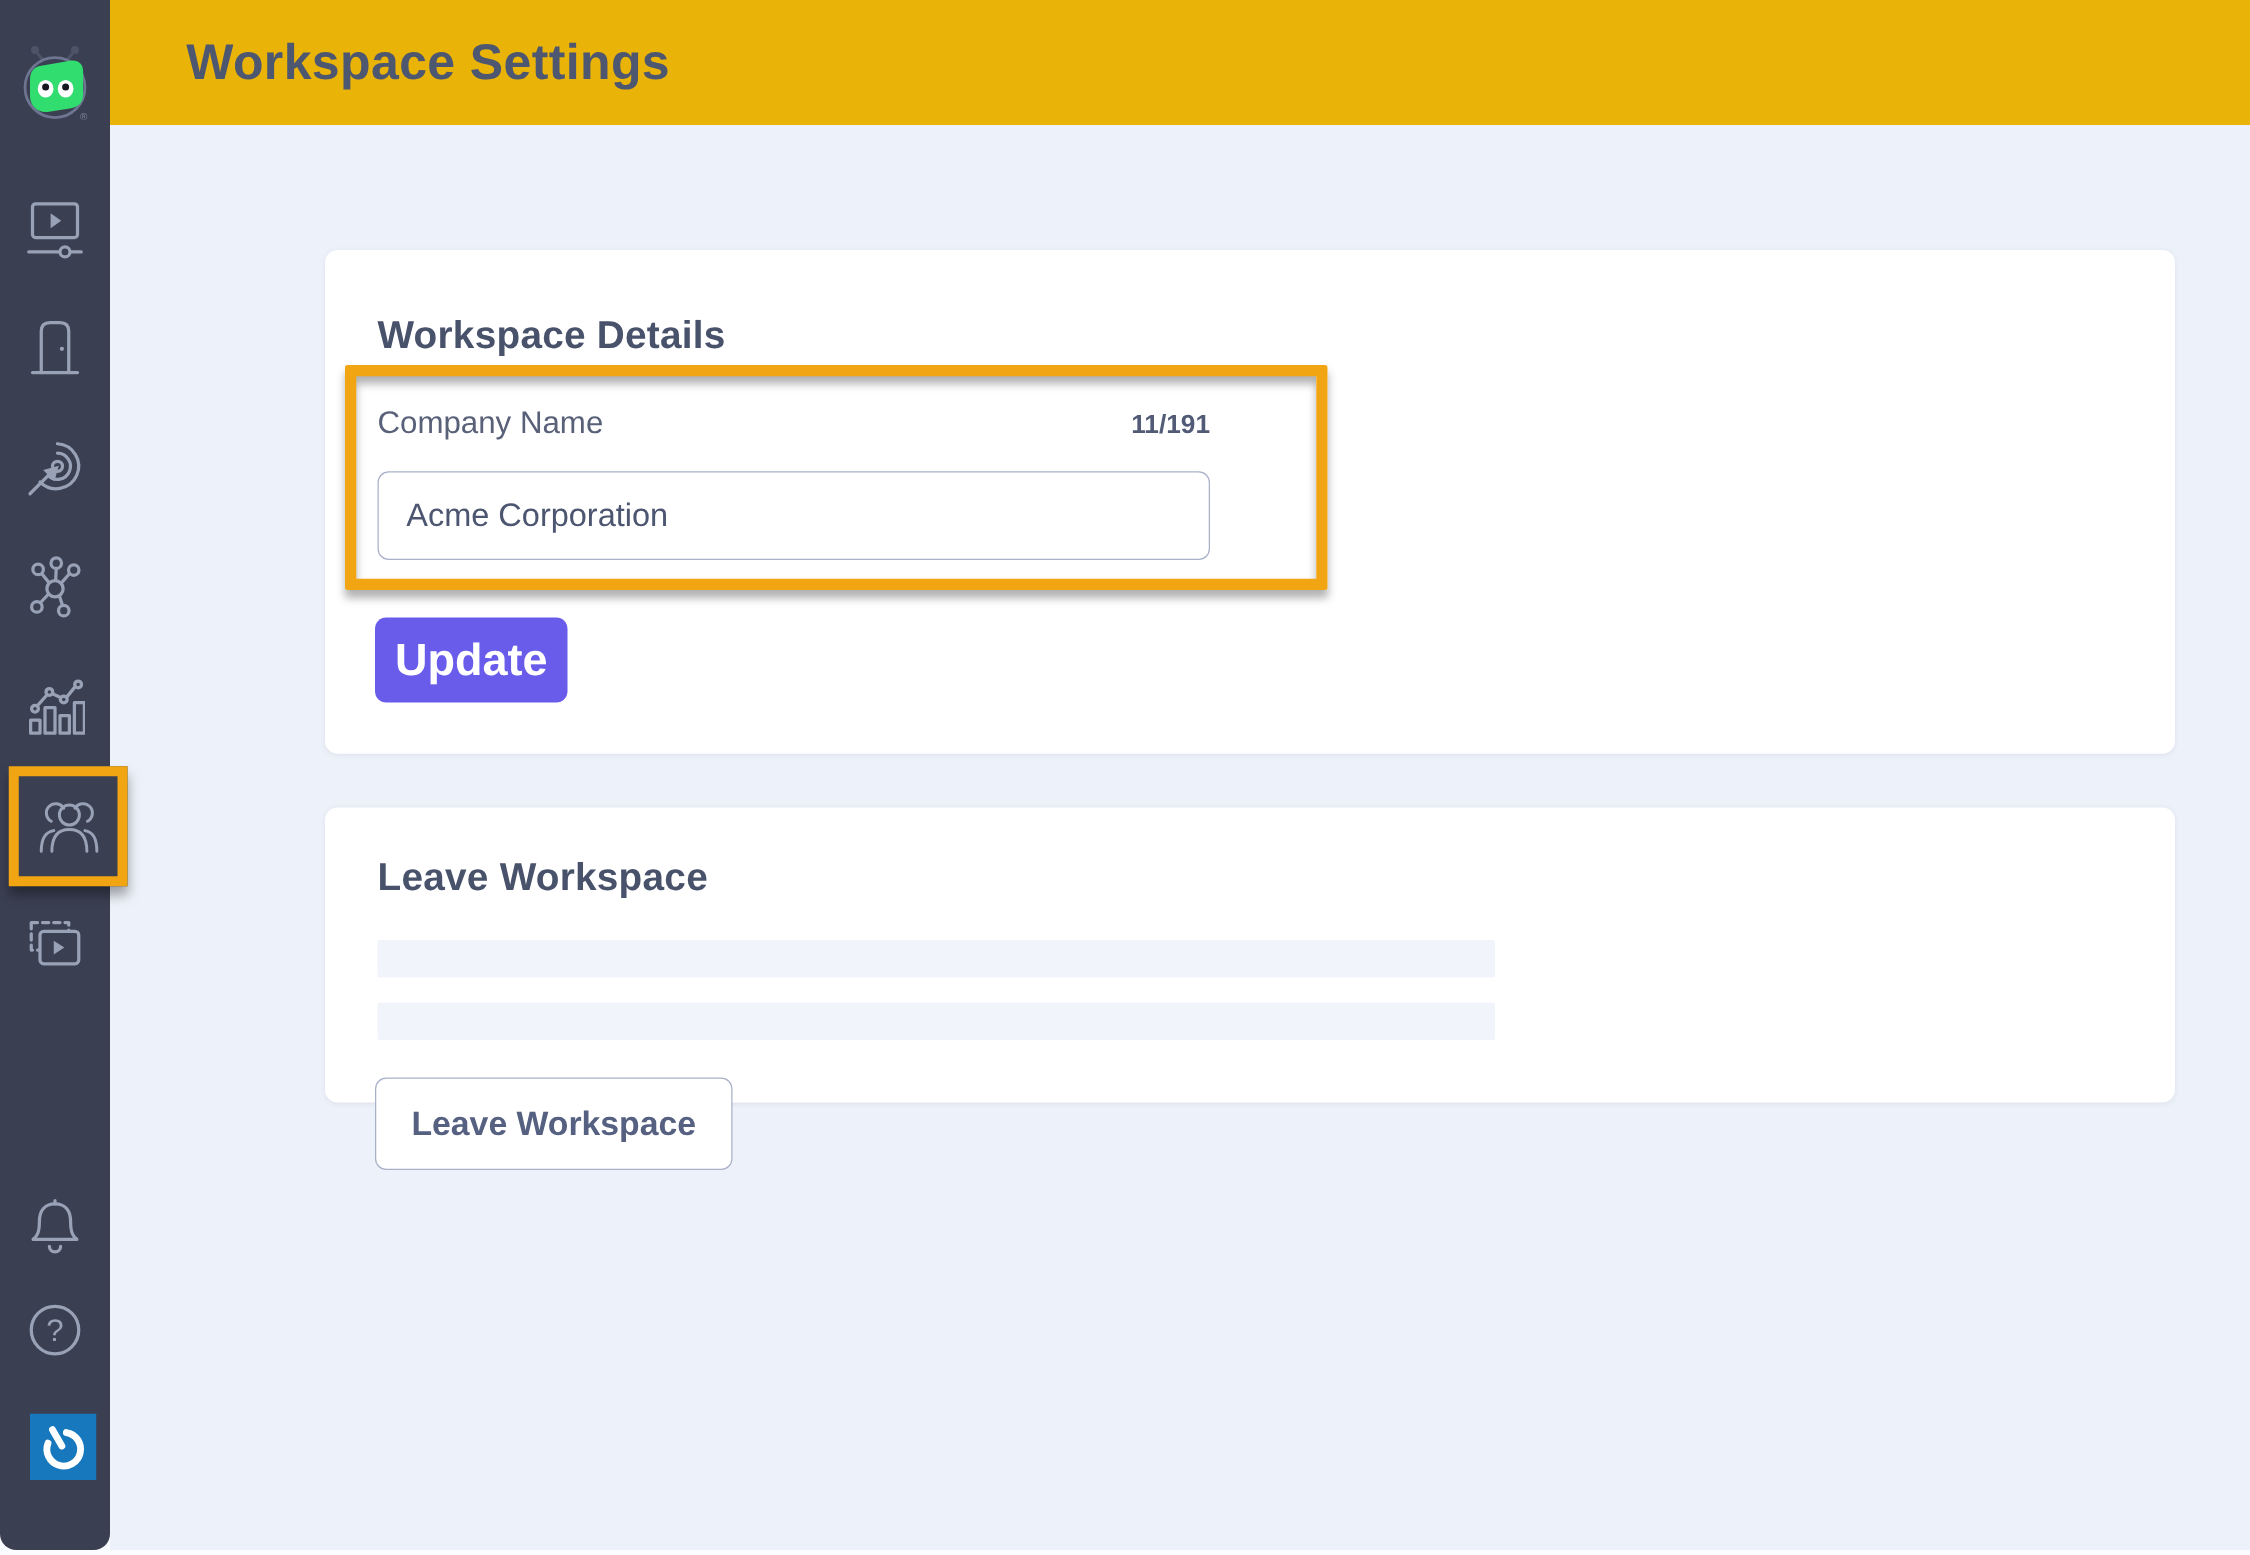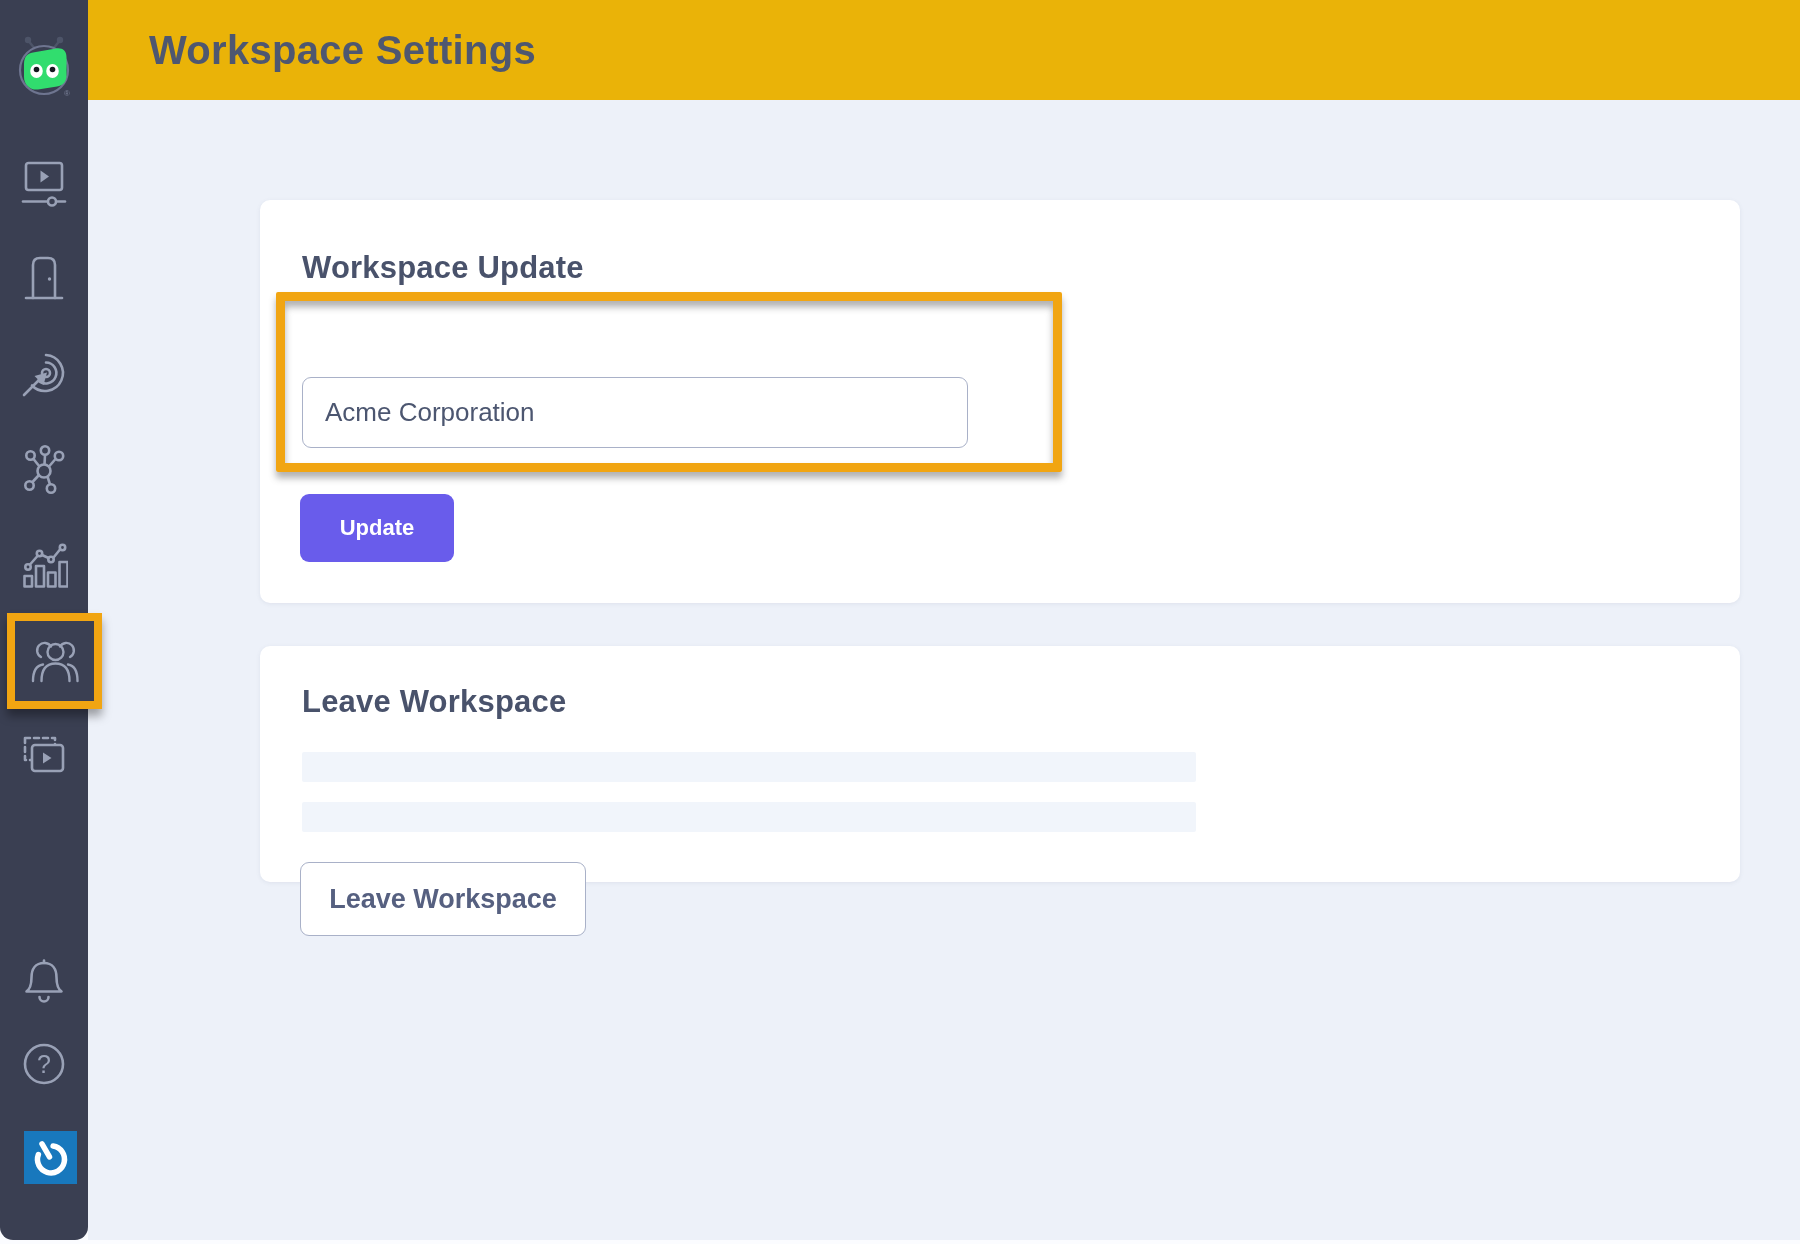--- a/index.html
+++ b/index.html
@@ -57,21 +57,21 @@
 
   .text-input {
     position:absolute; left:42px; top:177px; width:666px; height:71px;
     border:1.6px solid #a9b1c8; border-radius:9px; background:#fff;
     font-family:"Liberation Sans", sans-serif; font-size:26px; color:#4c5670; padding:0 22px;
     outline:none;
   }
   .update-btn {
     position:absolute; left:40px; top:294px; width:154px; height:68px;
     background:#695CEB; border:none; border-radius:9px;
-    color:#ffffff; font-family:"Liberation Sans", sans-serif; font-size:22px; font-weight:700; cursor:pointer;
+    color:#ffffff; font-family:"Liberation Sans", sans-serif; font-size:36px; font-weight:700; cursor:pointer;
   }
   .field-highlight {
     position:absolute; left:16px; top:92px; width:786px; height:180px;
     border:9px solid #F1A512; border-radius:2px;
     box-shadow:0 6px 7px rgba(70,70,70,.42), inset 0 6px 7px rgba(70,70,70,.42);
     pointer-events:none; z-index:4;
   }
   .placeholder-bar {
     position:absolute; left:42px; width:894px; height:30px; background:#f1f5fb; border-radius:2px;
   }
@@ -209,22 +209,26 @@
       <path d="M12 22 A7.5 7.5 0 1 1 22 11.5"></path>
       <path d="M4 46 C4 35 7.5 30.5 14 29.5"></path>
       <path d="M31 11.5 A7.5 7.5 0 1 1 41 22"></path>
       <path d="M39 29.5 C45.5 30.5 48.5 35.5 48.5 46"></path>
       <circle cx="26.5" cy="17" r="8"></circle>
       <path d="M12.5 46 C12.5 34.5 17 28.5 26.5 28.5 C36 28.5 40.5 34.5 40.5 46"></path>
     </svg>
   </div>
 
   <div class="card card-details">
-    <div class="card-heading">Workspace Update</div>
-
+    <div class="card-heading">Workspace Details</div>
+
+    <div class="field-row">
+      <span class="field-label">Company Name</span>
+      <span class="char-counter">11/191</span>
+    </div>
 
     <input class="text-input" type="text" value="Acme Corporation" style="">
 
     <button class="update-btn">Update</button>
 
     <div class="field-highlight"></div>
   </div>
 
   <div class="card card-leave">
     <div class="card-heading">Leave Workspace</div>

